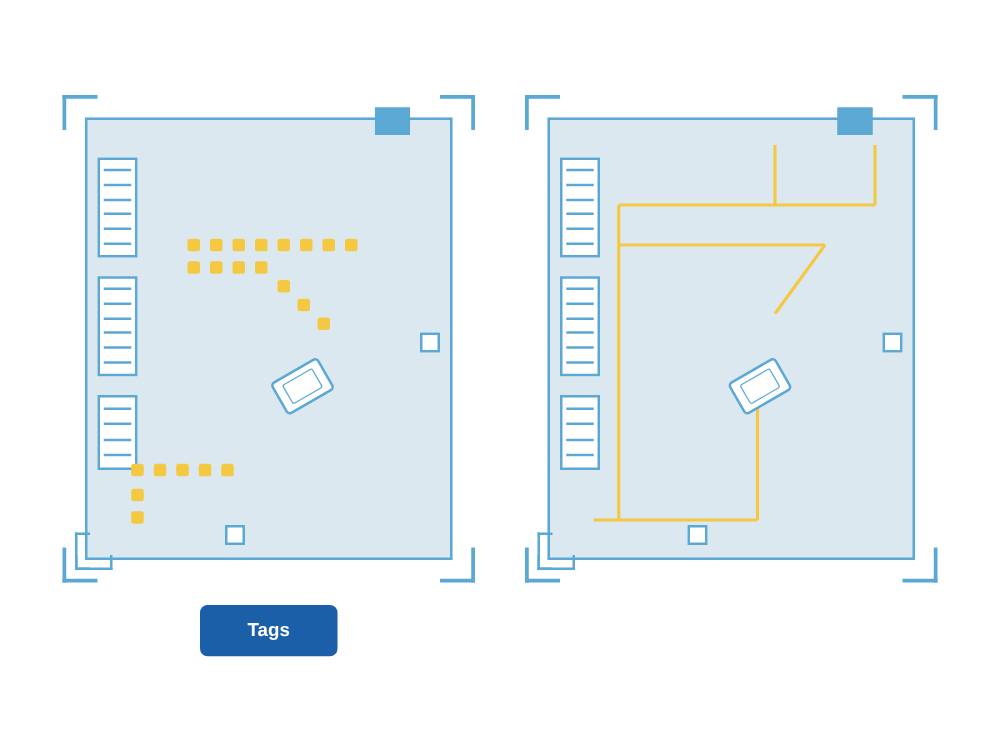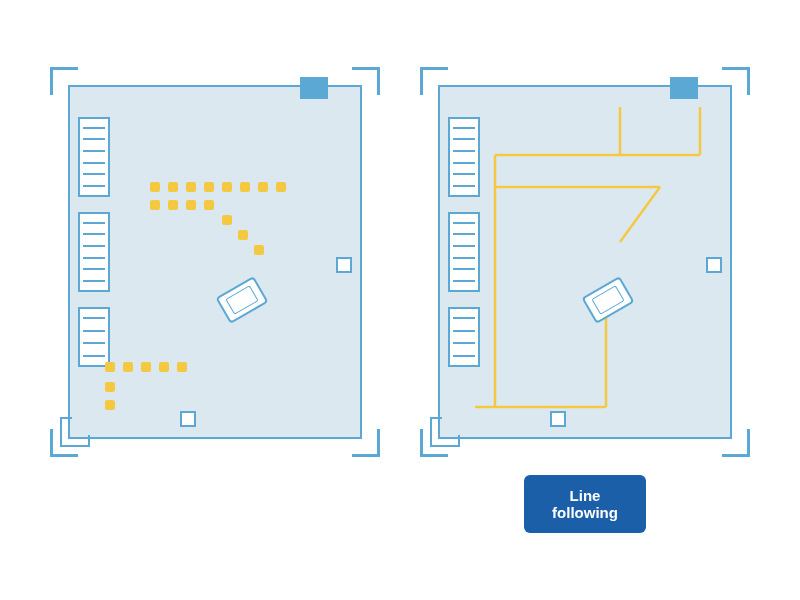--- a/index.html
+++ b/index.html
@@ -213,20 +213,21 @@
       <div class="dot" style="left:55px; top:315px;"></div>
       <div class="dot" style="left:55px; top:333px;"></div>
 
       <div class="robot" style="left:170px; top:218px; transform:rotate(-30deg);">
         <div class="robot-body">
           <div class="robot-inner"></div>
         </div>
       </div>
     </div>
 
+    <button class="label-btn">Tags</button>
   </div>
 
   <div class="diagram-wrapper">
     <div class="floor-plan">
       <div class="room-bg"></div>
 
       <div class="corner tl"></div>
       <div class="corner tr"></div>
       <div class="corner bl"></div>
       <div class="corner br"></div>
@@ -286,17 +287,15 @@
         <line x1="75" y1="88" x2="75" y2="340" stroke="#f5c842" stroke-width="2.5"></line>
       </svg>
 
       <div class="robot" style="left:166px; top:218px; transform:rotate(-30deg);">
         <div class="robot-body">
           <div class="robot-inner"></div>
         </div>
       </div>
     </div>
 
-    <button class="label-btn" style="white-space: pre-line;">Line
-following</button>
   </div>
 
 </div>
 
 </body></html>

